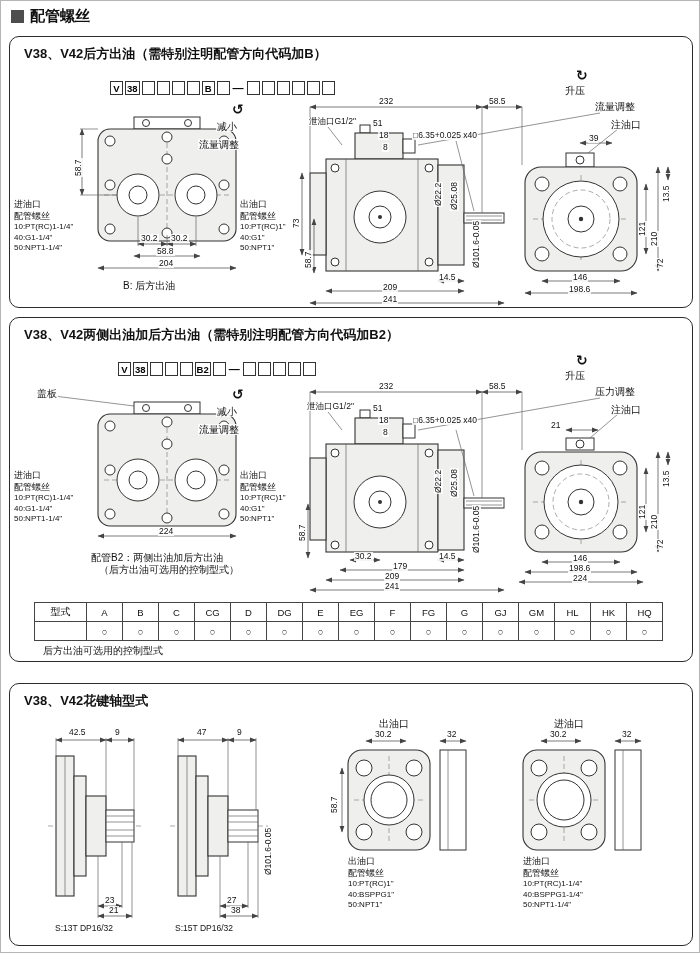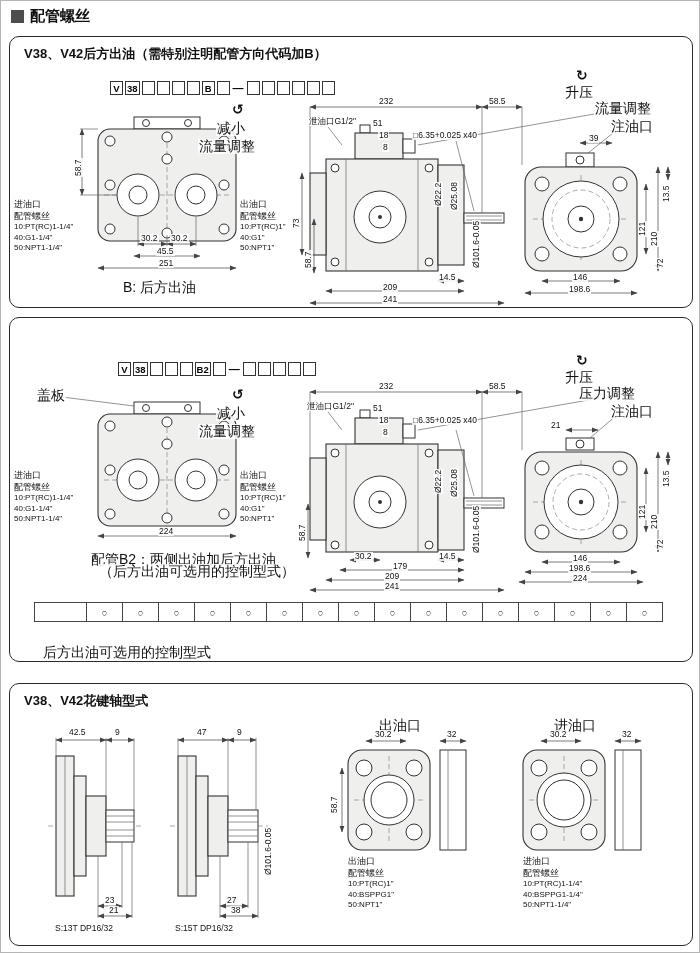--- a/index.html
+++ b/index.html
@@ -5,21 +5,21 @@
 *{margin:0;padding:0;box-sizing:border-box}
 html,body{width:700px;height:953px}
 body{font-family:"Liberation Sans","DejaVu Sans",sans-serif;background:#f4f4f2;position:relative}
 .page{position:absolute;inset:0;background:#fff;border:1px solid #b5b5b5}
 .hdr{position:absolute;left:10px;top:6px;display:flex;align-items:center;gap:6px}
 .hdr-sq{width:13px;height:13px;background:#4d4d4d;display:inline-block}
 .hdr-txt{font-size:15px;font-weight:bold;color:#111}
 .panel{position:absolute;left:8px;width:684px;border:1.5px solid #2b2b2b;border-radius:10px;background:#fff;overflow:hidden}
 .ptitle{position:absolute;left:14px;top:8px;font-size:13px;font-weight:bold;color:#111;z-index:4}
 .lbl{position:absolute;font-size:8.5px;color:#111;white-space:nowrap;line-height:1.1;background:rgba(255,255,255,.85);padding:0 1px;z-index:3}
-.zh{font-size:14px}
+.zh{font-size:10px}
 .vlbl{transform:rotate(-90deg);transform-origin:0 0}
 .blk{position:absolute;font-size:8px;line-height:1.3;color:#111;white-space:nowrap;z-index:3;background:rgba(255,255,255,.85)}
 .blk .h{font-size:9px}
 .icon{position:absolute;font-size:14px;font-weight:bold;color:#111;z-index:3;background:none}
 .coderow{position:absolute;display:flex;gap:2px;align-items:center;z-index:3}
 .cbox{display:inline-block;min-width:13px;height:14px;border:1px solid #333;font-size:9.5px;font-weight:bold;text-align:center;line-height:13px;padding:0 1px;background:#fff}
 .dash{font-size:11px;font-weight:bold;margin:0 1px}
 .dwg{position:absolute;left:0;top:0;z-index:1}
 .s{fill:#efefed;stroke:#333;stroke-width:1.1}
 .w{fill:#fff;stroke:#333;stroke-width:1}
@@ -158,22 +158,22 @@
         <line class="dim" x1="515" y1="256" x2="627" y2="256" marker-start="url(#a1)" marker-end="url(#a1)"></line>
       </g>
     </svg>
 
     <span class="icon" style="left:222px;top:64px">↺</span>
     <span class="lbl zh" style="left:206px;top:84px">减小</span>
     <span class="lbl zh" style="left:188px;top:102px">流量调整</span>
     <span class="lbl vlbl" style="left:64px;top:140px">58.7</span>
     <span class="lbl" style="left:130px;top:197px">30.2</span>
     <span class="lbl" style="left:160px;top:197px">30.2</span>
-    <span class="lbl" style="left:146px;top:210px">45.5</span>
-    <span class="lbl" style="left:148px;top:222px">251</span>
+    <span class="lbl" style="left:146px;top:210px">58.8</span>
+    <span class="lbl" style="left:148px;top:222px">204</span>
     <span class="lbl zh" style="left:112px;top:243px">B: 后方出油</span>
 
     <div class="blk" style="left:4px;top:162px">
       <div class="h">进油口</div>
       <div class="h">配管螺丝</div>
       <div>10:PT(RC)1-1/4"</div>
       <div>40:G1-1/4"</div>
       <div>50:NPT1-1/4"</div>
     </div>
     <div class="blk" style="left:230px;top:162px">
@@ -207,20 +207,21 @@
     <span class="lbl zh" style="left:600px;top:82px">注油口</span>
     <span class="lbl vlbl" style="left:628px;top:200px">121</span>
     <span class="lbl vlbl" style="left:640px;top:210px">210</span>
     <span class="lbl vlbl" style="left:652px;top:166px">13.5</span>
     <span class="lbl vlbl" style="left:646px;top:232px">72</span>
     <span class="lbl" style="left:562px;top:236px">146</span>
     <span class="lbl" style="left:558px;top:248px">198.6</span>
   </section>
 
   <section class="panel" style="top:316px;height:345px">
+    <div class="ptitle">V38、V42两侧出油加后方出油（需特别注明配管方向代码加B2）</div>
 
     <div class="coderow" style="left:108px;top:44px">
       <span class="cbox">V</span>
       <span class="cbox">38</span>
       <span class="cbox"></span>
       <span class="cbox"></span>
       <span class="cbox"></span>
       <span class="cbox">B2</span>
       <span class="cbox"></span>
       <span class="dash">—</span>
@@ -357,33 +358,52 @@
     <span class="lbl vlbl" style="left:440px;top:180px">Ø25.08</span>
     <span class="lbl vlbl" style="left:462px;top:236px">Ø101.6-0.05</span>
     <span class="lbl" style="left:428px;top:234px">14.5</span>
     <span class="lbl" style="left:344px;top:234px">30.2</span>
     <span class="lbl" style="left:382px;top:244px">179</span>
     <span class="lbl" style="left:374px;top:254px">209</span>
     <span class="lbl" style="left:374px;top:264px">241</span>
 
     <span class="icon" style="left:566px;top:34px">↻</span>
     <span class="lbl zh" style="left:554px;top:52px">升压</span>
-    <span class="lbl zh" style="left:568px;top:68px">压力调整</span>
+    <span class="lbl zh" style="left:584px;top:68px">压力调整</span>
     <span class="lbl" style="left:540px;top:103px">21</span>
     <span class="lbl zh" style="left:600px;top:86px">注油口</span>
     <span class="lbl vlbl" style="left:628px;top:202px">121</span>
     <span class="lbl vlbl" style="left:640px;top:212px">210</span>
     <span class="lbl vlbl" style="left:652px;top:170px">13.5</span>
     <span class="lbl vlbl" style="left:646px;top:232px">72</span>
     <span class="lbl" style="left:562px;top:236px">146</span>
     <span class="lbl" style="left:558px;top:246px">198.6</span>
     <span class="lbl" style="left:562px;top:256px">224</span>
 
     <table class="tbl" style="left:24px;top:284px">
       <tbody>
+          <tr>
+        <td class="c0">型式</td>
+        <td>A</td>
+        <td>B</td>
+        <td>C</td>
+        <td>CG</td>
+        <td>D</td>
+        <td>DG</td>
+        <td>E</td>
+        <td>EG</td>
+        <td>F</td>
+        <td>FG</td>
+        <td>G</td>
+        <td>GJ</td>
+        <td>GM</td>
+        <td>HL</td>
+        <td>HK</td>
+        <td>HQ</td>
+      </tr>
       <tr>
         <td class="c0"></td>
         <td>○</td>
         <td>○</td>
         <td>○</td>
         <td>○</td>
         <td>○</td>
         <td>○</td>
         <td>○</td>
         <td>○</td>

